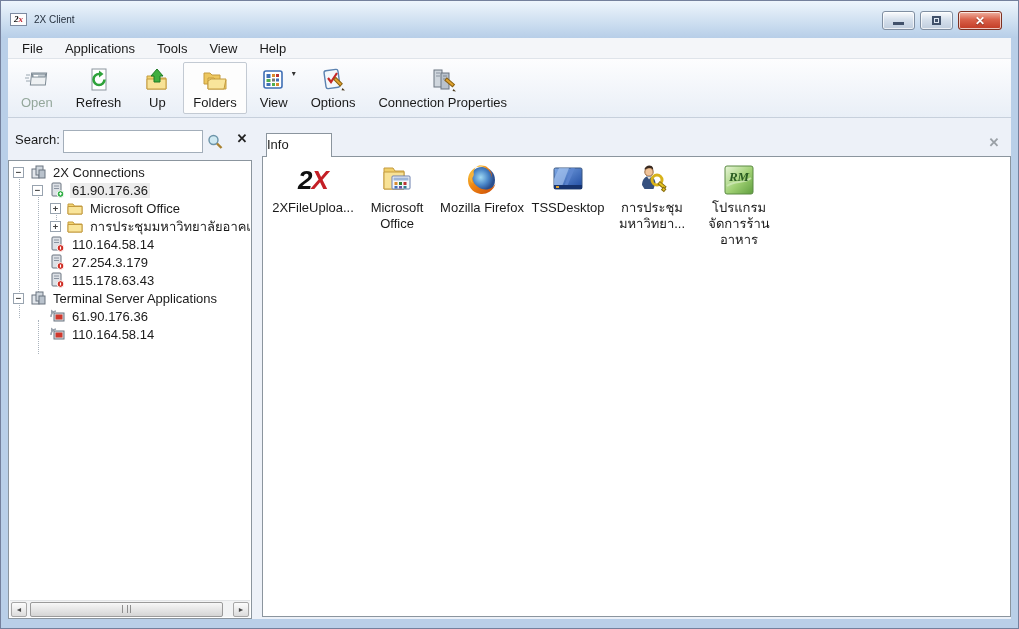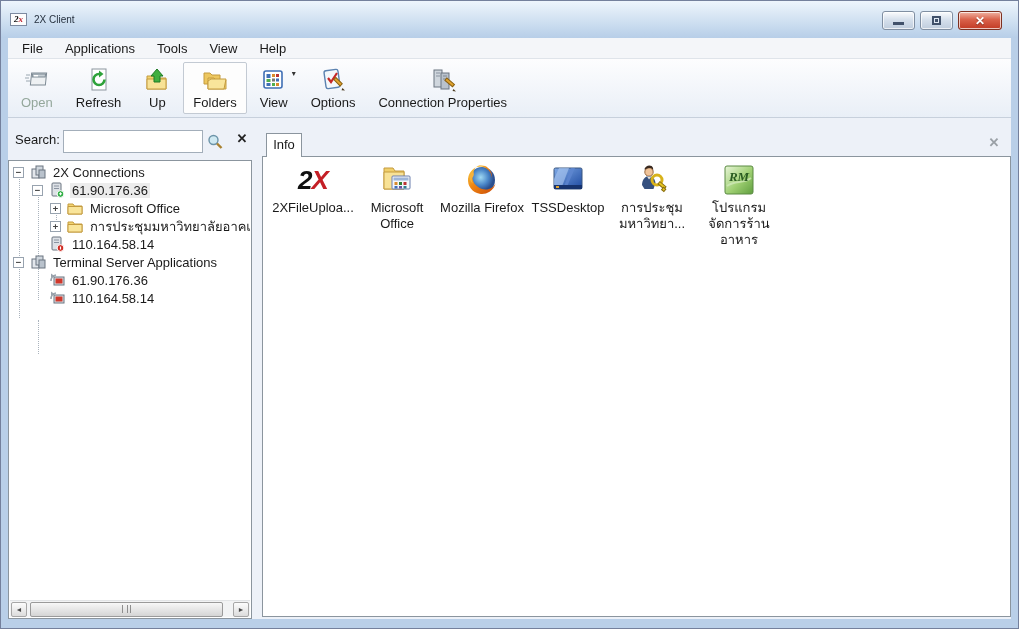--- a/index.html
+++ b/index.html
@@ -77,22 +77,22 @@
     border:1px solid #a6a6a6; border-radius:2px; font-size:7px; color:#4a4a4a;
     display:flex; align-items:center; justify-content:center; margin:0 1px; }
   .sb-track { position:relative; flex:1; height:15px; }
   .sb-thumb { position:absolute; left:2px; top:0; width:193px; height:15px;
     background:linear-gradient(#f7f7f7,#d5d5d5); border:1px solid #9a9a9a; border-radius:2px;
     display:flex; align-items:center; justify-content:center; }
   .grip { width:9px; height:8px; border-left:1px solid #8e8e8e; border-right:1px solid #8e8e8e;
     background:linear-gradient(90deg,transparent 4px,#8e8e8e 4px,#8e8e8e 5px,transparent 5px); }
 
   
-  .tab { position:absolute; left:258px; top:15px; width:36px; height:24px; background:#fff;
-    border:1px solid #8b959e; border-bottom:none; text-align:center; line-height:22px; z-index:3; }
+  .tab { position:absolute; left:258px; top:15px; width:66px; height:24px; background:#fff;
+    border:1px solid #8b959e; border-bottom:none; line-height:22px; z-index:3; }
   .tab-close { position:absolute; left:978px; top:17px; width:16px; height:16px; color:#9aa0a6;
     font-weight:bold; font-size:13px; text-align:center; line-height:16px; }
   .content-box { position:absolute; left:254px; top:38px; width:749px; height:461px;
     background:#fff; border:1px solid #8b959e; }
   .app-item { position:absolute; top:4px; width:100px; text-align:center; }
   .app-icon-wrap { height:38px; display:flex; align-items:center; justify-content:center; }
   .app-label { margin-top:1px; line-height:16px; white-space:pre-line; }
   .logo2x { font:italic bold 26px/30px "Liberation Sans",sans-serif; letter-spacing:-1px; }
   .logo2x .l2 { color:#111; } .logo2x .lx { color:#c41f26; }
 </style>
@@ -281,22 +281,44 @@
         <svg class="ticon" viewBox="0 0 16 16">
           <rect x="3" y="1" width="9" height="13" rx="1" fill="#dde1e6" stroke="#6b7480"></rect>
           <line x1="5" y1="4" x2="10" y2="4" stroke="#8a93a0"></line>
             <line x1="5" y1="6.5" x2="10" y2="6.5" stroke="#8a93a0"></line>
           <circle cx="11.5" cy="12" r="3.4" fill="#cf2b22" stroke="#fff"></circle>
           <path d="M11.5 10.5 v3" stroke="#fff" stroke-width="1.2"></path>
         </svg>
         <span class="tlabel">110.164.58.14</span>
       </div>
 
-
-
+      <div class="trow lvl1">
+        <span class="exp hidden"></span>
+        <svg class="ticon" viewBox="0 0 16 16">
+          <rect x="3" y="1" width="9" height="13" rx="1" fill="#dde1e6" stroke="#6b7480"></rect>
+          <line x1="5" y1="4" x2="10" y2="4" stroke="#8a93a0"></line>
+            <line x1="5" y1="6.5" x2="10" y2="6.5" stroke="#8a93a0"></line>
+          <circle cx="11.5" cy="12" r="3.4" fill="#cf2b22" stroke="#fff"></circle>
+          <path d="M11.5 10.5 v3" stroke="#fff" stroke-width="1.2"></path>
+        </svg>
+        <span class="tlabel">27.254.3.179</span>
+      </div>
+
+
+      <div class="trow lvl1">
+        <span class="exp hidden"></span>
+        <svg class="ticon" viewBox="0 0 16 16">
+          <rect x="3" y="1" width="9" height="13" rx="1" fill="#dde1e6" stroke="#6b7480"></rect>
+          <line x1="5" y1="4" x2="10" y2="4" stroke="#8a93a0"></line>
+            <line x1="5" y1="6.5" x2="10" y2="6.5" stroke="#8a93a0"></line>
+          <circle cx="11.5" cy="12" r="3.4" fill="#cf2b22" stroke="#fff"></circle>
+          <path d="M11.5 10.5 v3" stroke="#fff" stroke-width="1.2"></path>
+        </svg>
+        <span class="tlabel">115.178.63.43</span>
+      </div>
 
       <div class="trow lvl0">
         <span class="exp">−</span>
         <svg class="ticon" viewBox="0 0 16 16">
           <rect x="2" y="5" width="7" height="9" fill="#e3e7ec" stroke="#6b7480"></rect>
           <rect x="6" y="2" width="7" height="9" fill="#cfd6dd" stroke="#6b7480"></rect>
           <rect x="9" y="6" width="6" height="8" fill="#b9c2cc" stroke="#6b7480"></rect>
         </svg>
         <span class="tlabel">Terminal Server Applications</span>
       </div>

